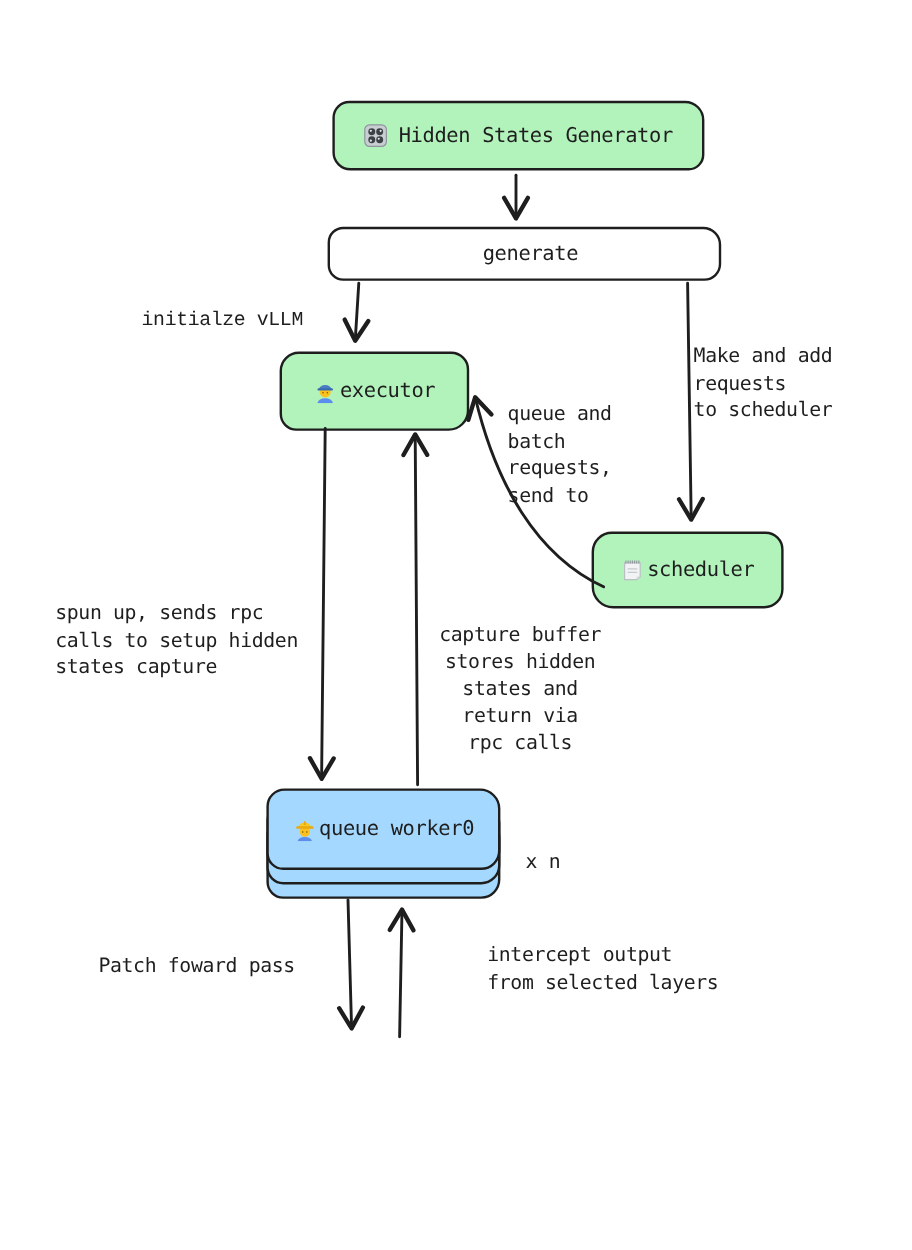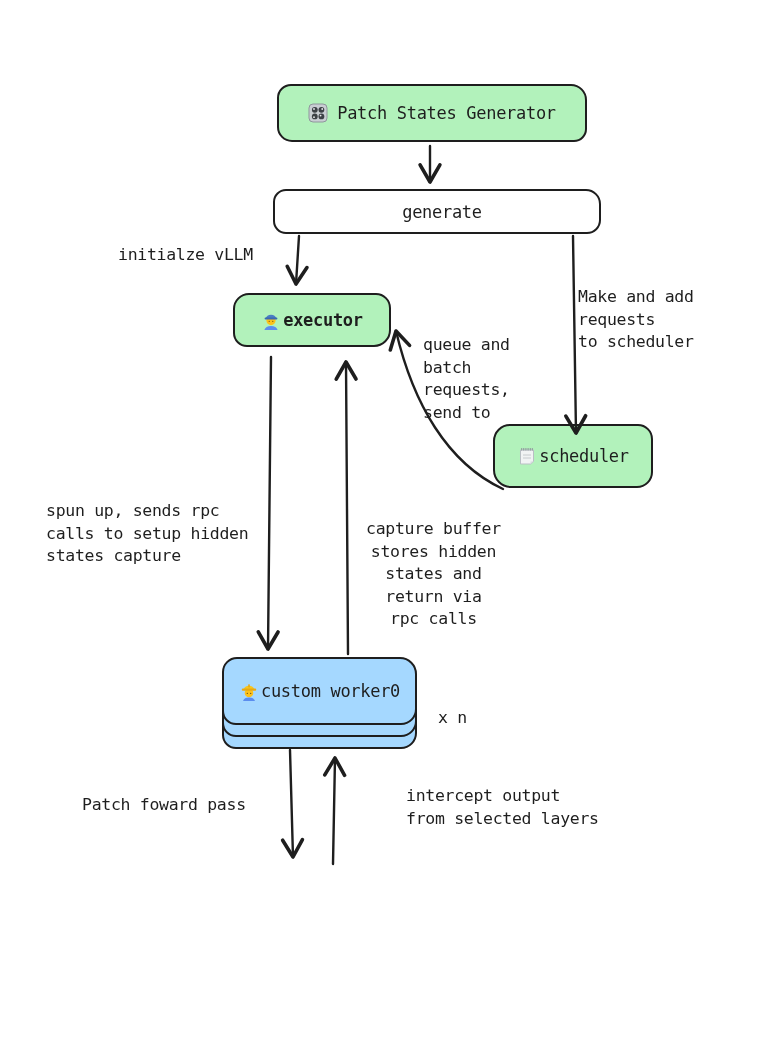--- a/index.html
+++ b/index.html
@@ -45,42 +45,42 @@
         <circle cx="6.8" cy="6.8" r="2.9" fill="#3c4146"></circle>
           <circle cx="13.4" cy="6.8" r="2.9" fill="#3c4146"></circle>
         <circle cx="6.8" cy="13.4" r="2.9" fill="#3c4146"></circle>
           <circle cx="13.4" cy="13.4" r="2.9" fill="#3c4146"></circle>
         <circle cx="6" cy="6" r="0.9" fill="#e8eaec"></circle>
           <circle cx="14.2" cy="6" r="0.9" fill="#e8eaec"></circle>
         <circle cx="6" cy="14.2" r="0.9" fill="#e8eaec"></circle>
           <circle cx="12.6" cy="12.6" r="0.9" fill="#e8eaec"></circle>
       </svg>
     </span>
-    <span>Patch States Generator</span>
+    <span>Hidden States Generator</span>
   </div>
 
   <div class="node white" style="left:273px;top:189px;width:328px;height:45px;border-radius:13px 15px 14px 13px;">
     <span>generate</span>
   </div>
 
-  <div class="node green" style="left:233px;top:293px;width:158px;height:54px;border-radius:16px 15px 17px 14px;font-weight:bold;">
+  <div class="node green" style="left:233px;top:293px;width:158px;height:66px;border-radius:16px 15px 17px 14px;">
     <span class="icon">
       <svg viewBox="0 0 20 20">
         <circle cx="10" cy="10.6" r="4.6" fill="#fcc21b"></circle>
         <path d="M4.6,8.6 a5.6,5.2 0 0 1 10.8,0 z" fill="#4a7dc4"></path>
         <rect x="3.6" y="7.5" width="12.8" height="2" rx="1" fill="#3a6bb0"></rect>
         <circle cx="8.2" cy="11.3" r="0.6" fill="#6b4c12"></circle>
           <circle cx="11.8" cy="11.3" r="0.6" fill="#6b4c12"></circle>
         <path d="M3.4,20 a6.8,5.4 0 0 1 13.2,0 z" fill="#5b8def"></path>
       </svg>
     </span>
     <span>executor</span>
   </div>
 
-  <div class="node green" style="left:493px;top:424px;width:160px;height:64px;border-radius:17px 15px 16px 18px;">
+  <div class="node green" style="left:493px;top:443px;width:160px;height:64px;border-radius:17px 15px 16px 18px;">
     <span class="icon">
       <svg viewBox="0 0 20 20">
         <path d="M3.5,4 h13 v11.5 l-3,2.5 h-10 z" fill="#f1f3f4" stroke="#b9bfc4" stroke-width="1"></path>
         <path d="M13.5,18 l0,-2.5 l3,0 z" fill="#d7dbde"></path>
         <path d="M4.6,2 v2.6 M6.4,2 v2.6 M8.2,2 v2.6 M10,2 v2.6 M11.8,2 v2.6 M13.6,2 v2.6 M15.4,2 v2.6" stroke="#8f969c" stroke-width="0.9"></path>
         <path d="M6,9 h8 M6,12 h8" stroke="#c6cacd" stroke-width="1"></path>
       </svg>
     </span>
     <span>scheduler</span>
   </div>
@@ -93,26 +93,26 @@
         <svg viewBox="0 0 20 20">
           <circle cx="10" cy="12" r="4.3" fill="#fcc21b"></circle>
           <path d="M4.8,8.4 a5.3,4.6 0 0 1 10.4,0 z" fill="#f7c61f"></path>
           <rect x="2.8" y="7.6" width="14.4" height="2.1" rx="1" fill="#e8a913"></rect>
           <rect x="9.2" y="3.4" width="1.6" height="3" fill="#e8a913"></rect>
           <circle cx="8.3" cy="12.4" r="0.6" fill="#6b4c12"></circle>
             <circle cx="11.7" cy="12.4" r="0.6" fill="#6b4c12"></circle>
           <path d="M4,20 a6.2,4.6 0 0 1 12,0 z" fill="#5b8def"></path>
         </svg>
       </span>
-      <span>custom worker0</span>
+      <span>queue worker0</span>
     </div>
   </div>
 
 
-  <div class="note" style="left:118px;top:244px;">initialze vLLM</div>
+  <div class="note" style="left:118px;top:256px;font-family:Liberation Mono, monospace;">initialze vLLM</div>
   <div class="note" style="left:578px;top:286px;">Make and add
 requests
 to scheduler</div>
   <div class="note" style="left:423px;top:334px;">queue and
 batch
 requests,
 send to</div>
   <div class="note" style="left:46px;top:500px;">spun up, sends rpc
 calls to setup hidden
 states capture</div>

